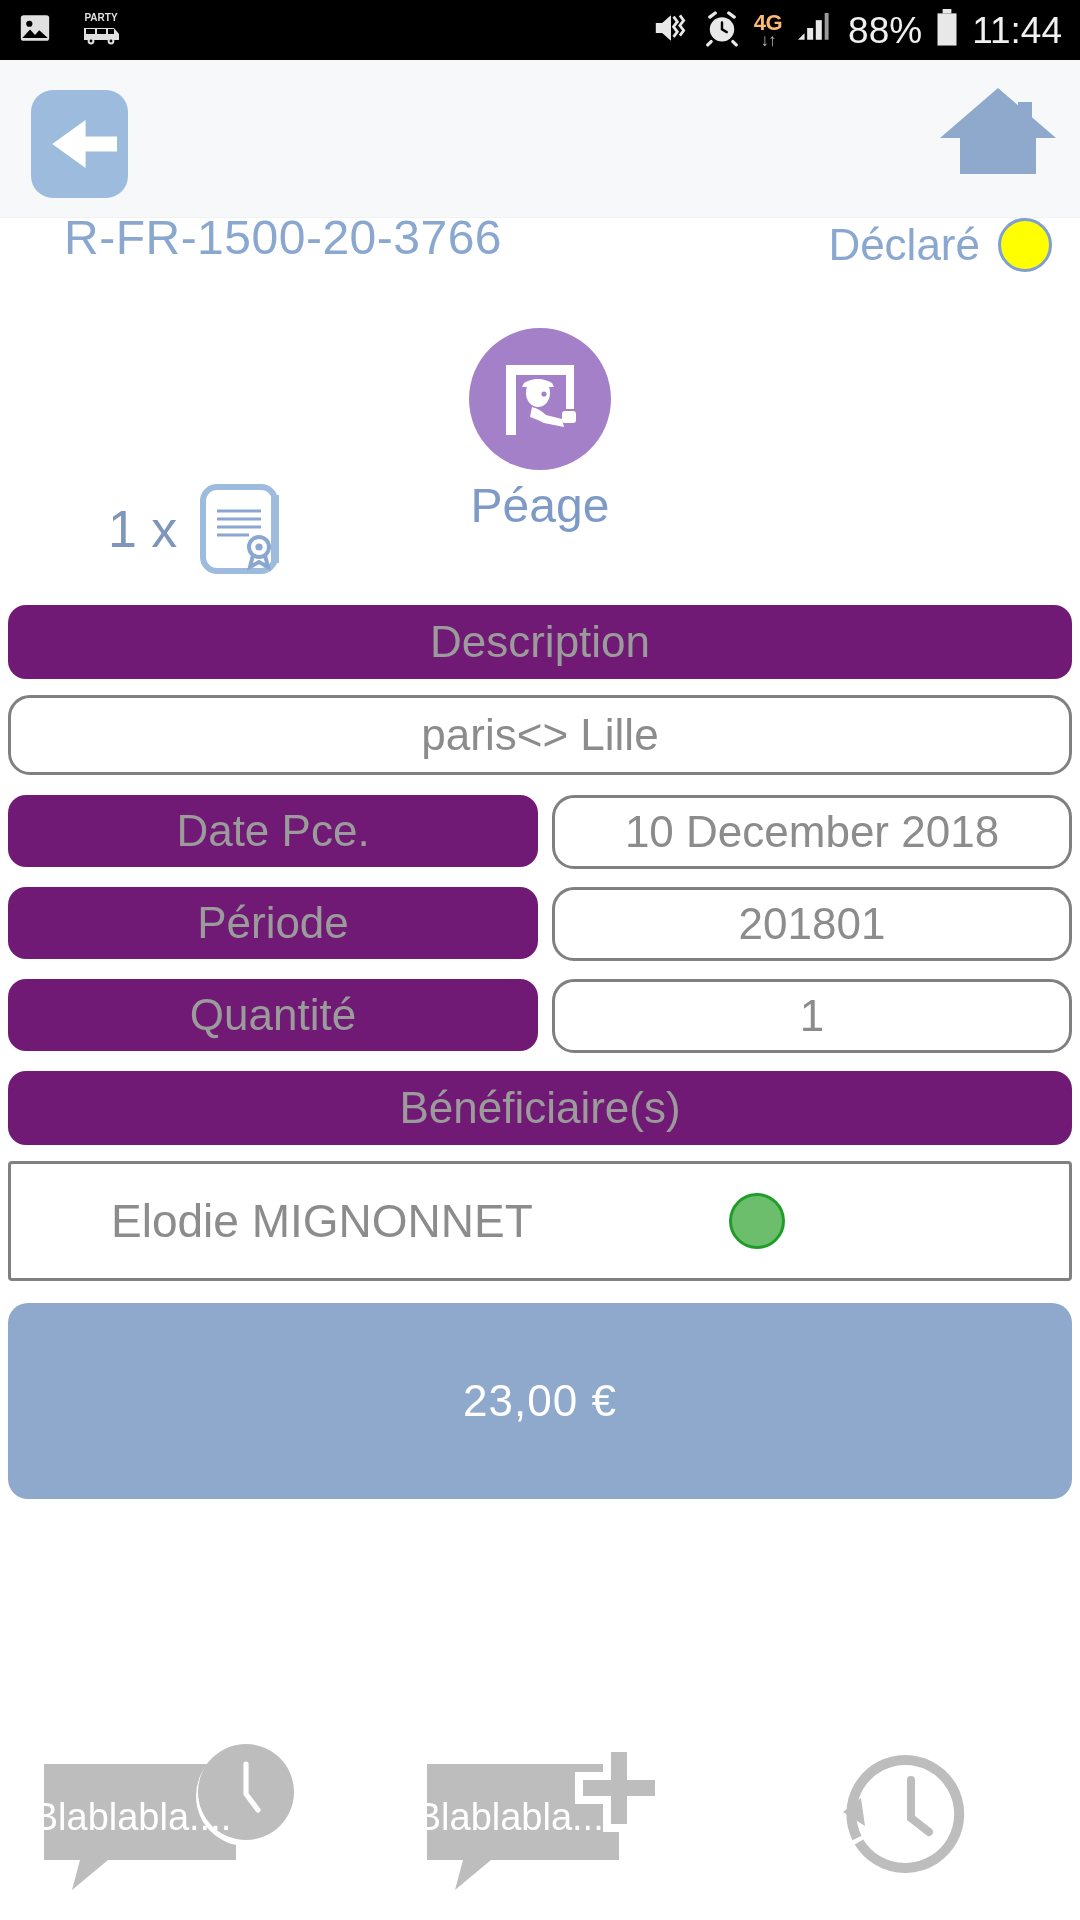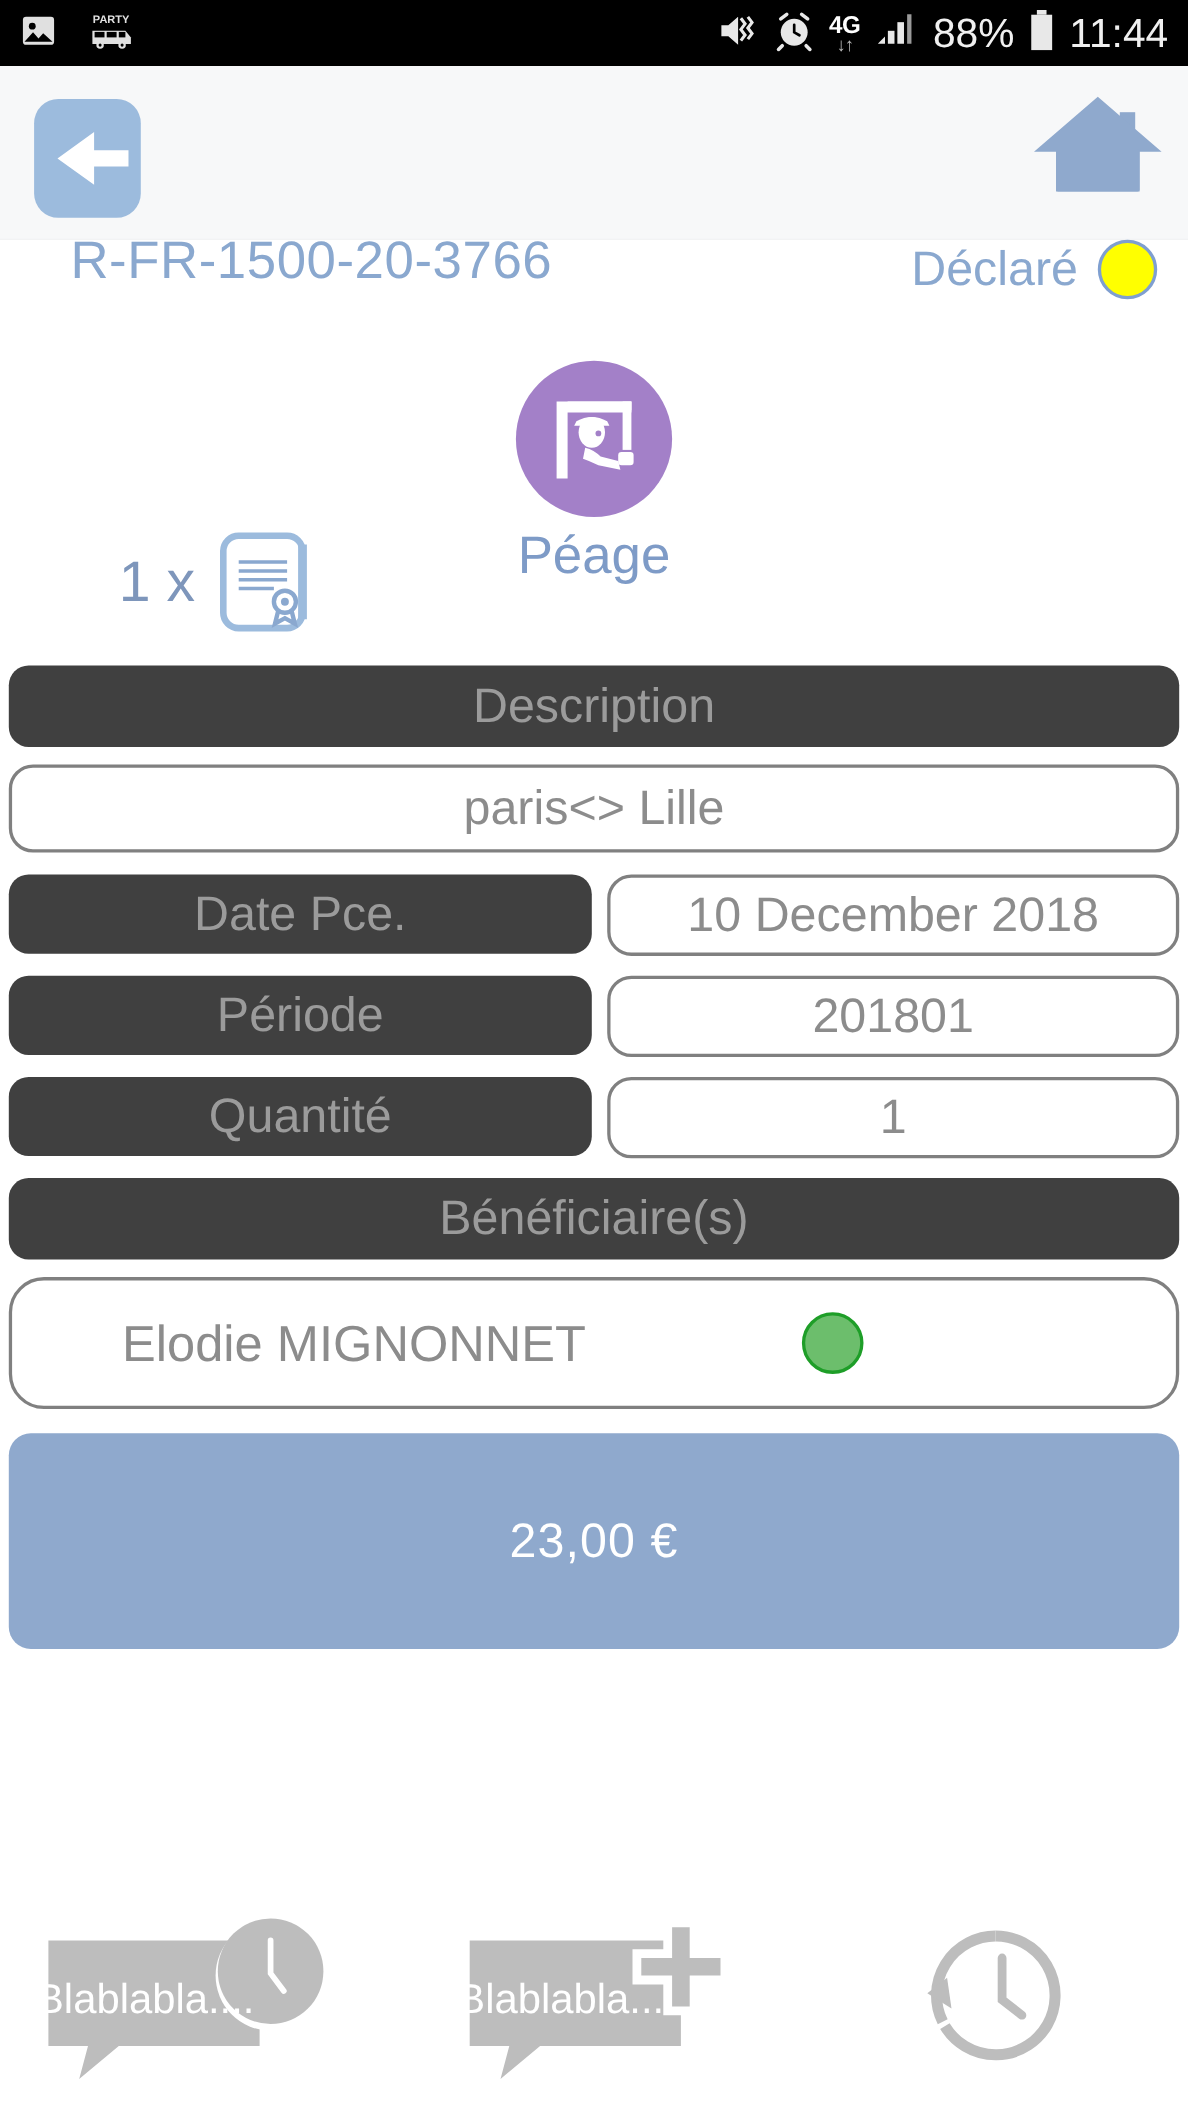--- a/index.html
+++ b/index.html
@@ -19,21 +19,21 @@
     color: #e8e8e8;
   }
   .sb-left { display: flex; align-items: center; gap: 28px; }
   .sb-right { margin-left: auto; display: flex; align-items: center; gap: 13px; }
   .sb-icon { display: block; }
   .sb-text {
     font-size: 37px; font-weight: 400; letter-spacing: 0px;
     color: #f0f0f0; line-height: 1;
   }
   .sb-4g { display: flex; flex-direction: column; align-items: center; line-height: 1; }
-  .sb-4g-label { font-size: 22px; font-weight: 700; color: #ffffff; letter-spacing: -.5px;}
+  .sb-4g-label { font-size: 22px; font-weight: 700; color: #fdba74; letter-spacing: -.5px;}
   .sb-4g-arrows { font-size: 17px; color: #b9b9b9; margin-top: -2px; letter-spacing:-1px;}
 
   
   .header-band {
     position: relative;
     height: 158px;
     background: #f7f8f9;
     border-bottom: 1px solid #f1f2f3;
   }
   .back-button {
@@ -90,21 +90,21 @@
     margin-top: -58px;
     padding-left: 108px;
     height: 108px;
   }
   .qty-text { font-size: 52px; color: #7e96bb; font-weight: 300; margin-right: 22px;}
   .cert-icon { width: 84px; height: 92px; }
 
   
   .form { padding: 0 8px; margin-top: 22px; }
   .pill-label {
-    background: #404040;
+    background: #701a75;
     border-radius: 18px;
     height: 68px;
     display: flex; align-items: center; justify-content: center;
     font-size: 44px; color: #9b9b9b; font-weight: 300;
   }
   .pill-value {
     background: #ffffff;
     border: 3px solid #808080;
     border-radius: 22px;
     height: 72px;
@@ -115,21 +115,21 @@
   .full-value { margin-bottom: 20px; height: 80px; }
   .row-pair {
     display: flex; gap: 14px; margin-bottom: 18px;
   }
   .row-pair .pill-label { flex: 0 0 530px; height: 72px; }
   .row-pair .pill-value { flex: 1; height: 74px; }
   .benef-label { margin-bottom: 16px; height: 74px; }
   .benef-box {
     background: #ffffff;
     border: 3px solid #808080;
-    border-radius: 32px;
+    border-radius: 4px;
     height: 120px;
     display: flex; align-items: center;
     padding: 0 28px;
     position: relative;
   }
   .benef-name {
     font-size: 46px; color: #8c8c8c; font-weight: 300;
     margin-left: 72px;
   }
   .benef-dot {

